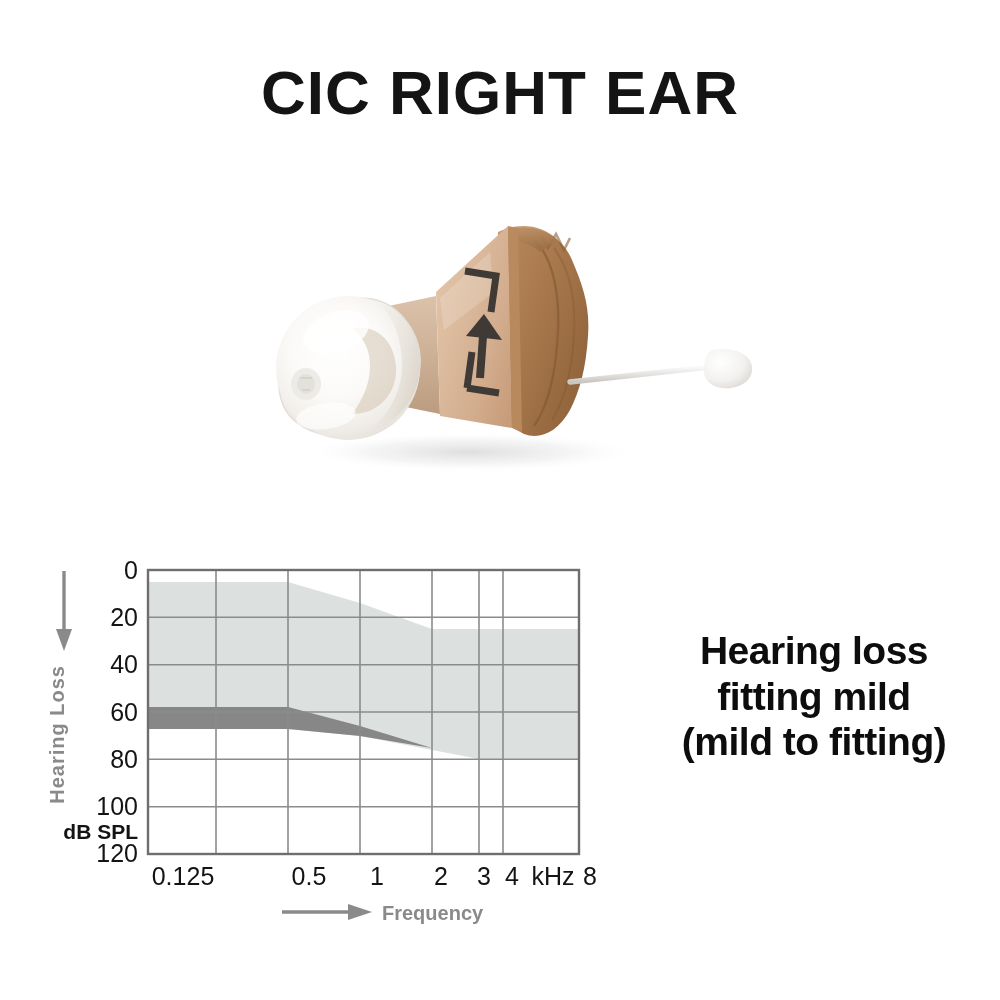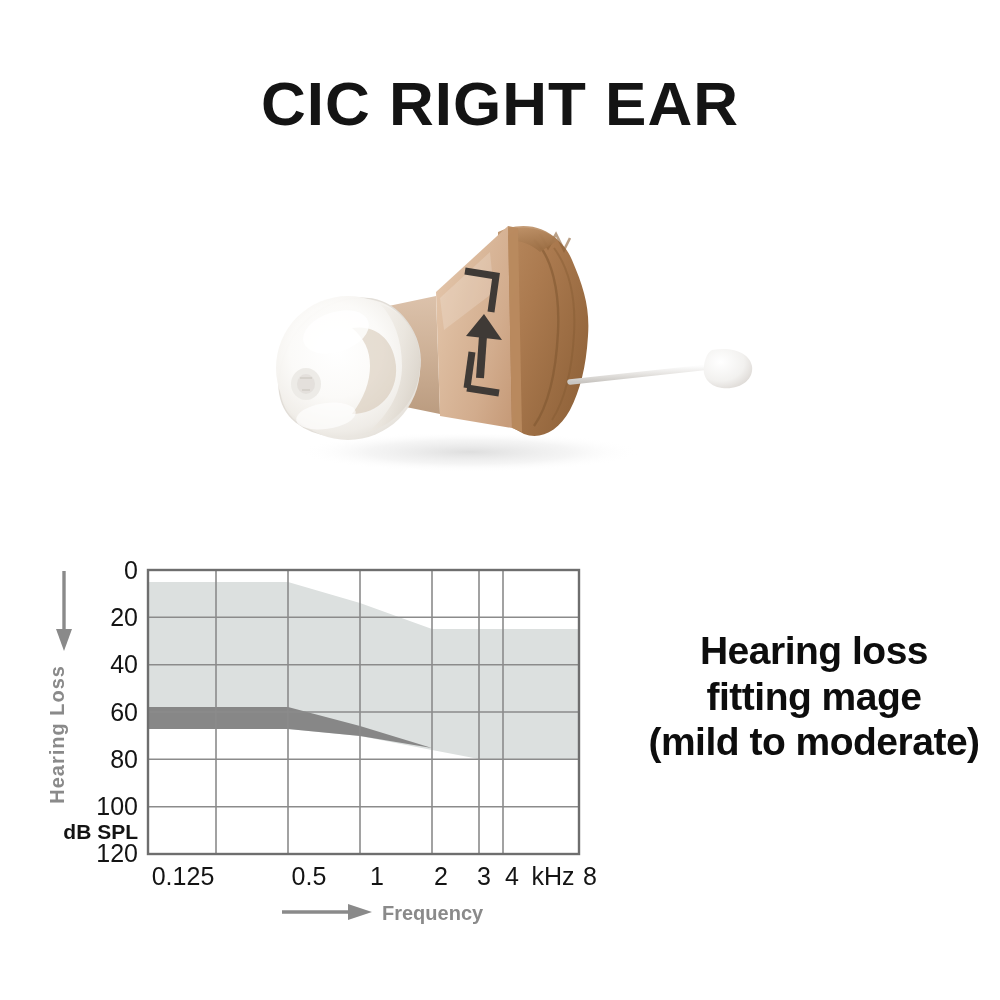--- a/index.html
+++ b/index.html
@@ -22,21 +22,20 @@
     left: 0;
     top: 62px;
     width: 1000px;
     text-align: center;
     font-family: "Liberation Sans", sans-serif;
     font-size: 62px;
     font-weight: 700;
     letter-spacing: 1px;
     color: #141414;
     line-height: 1;
-    margin-top: 11px;
   }
 
   
   #product-photo {
     position: absolute;
     left: 240px;
     top: 200px;
     width: 540px;
     height: 300px;
   }
@@ -276,15 +275,15 @@
     <g>
       <line x1="262" y1="377" x2="330" y2="377" stroke="#8a8a8a" stroke-width="3.4"></line>
       <path d="M 328 369 L 328 385 L 352 377 Z" fill="#8a8a8a"></path>
       <text x="362" y="385" font-family="Liberation Sans, sans-serif" font-size="20" font-weight="700" fill="#8a8a8a">Frequency</text>
     </g>
   </svg>
 </div>
 
 <div id="fitting-caption">
   <span class="cap-line">Hearing loss</span>
-  <span class="cap-line">fitting mage</span>
-  <span class="cap-line">(mild to moderate)</span>
+  <span class="cap-line">fitting mild</span>
+  <span class="cap-line">(mild to fitting)</span>
 </div>
 
 </body></html>

